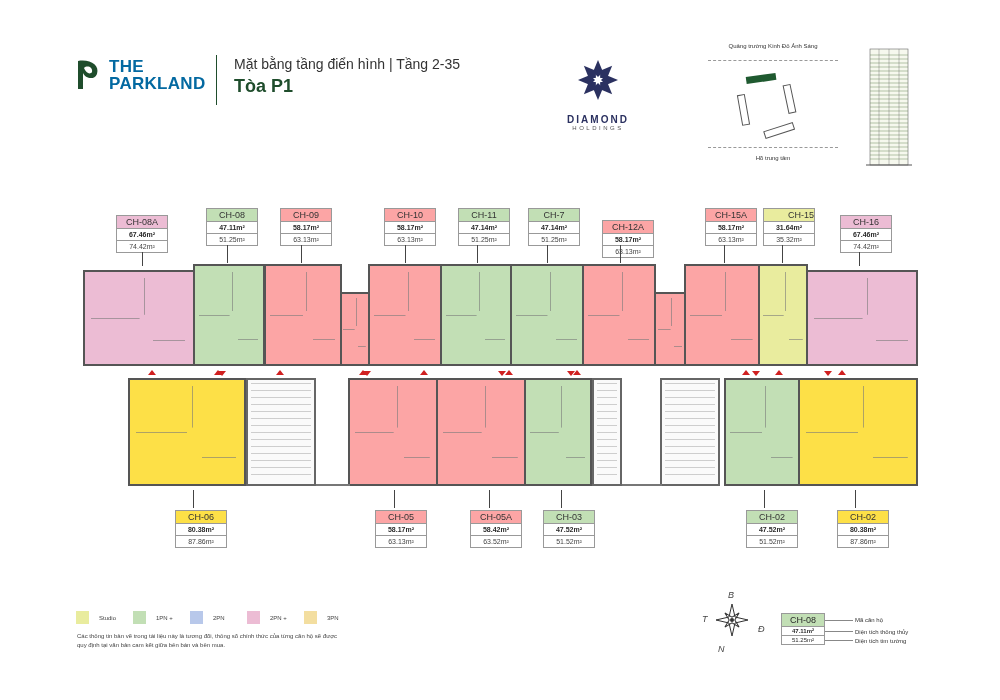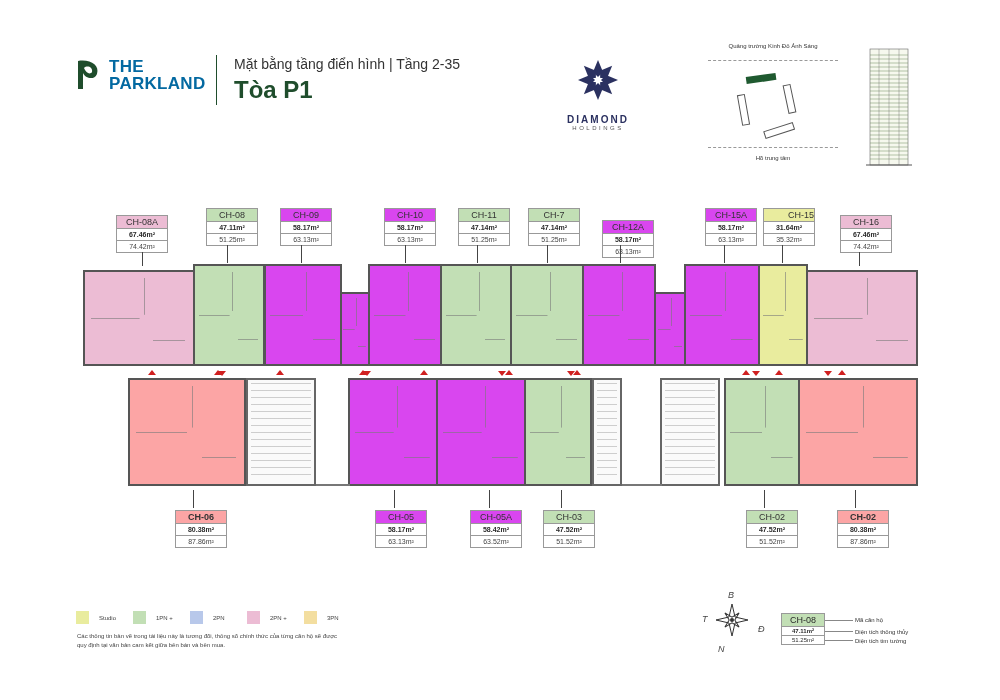--- a/index.html
+++ b/index.html
@@ -5,21 +5,21 @@
   * { box-sizing: border-box; margin: 0; padding: 0; }
   html, body { width: 1000px; height: 700px; background: #ffffff; overflow: hidden; }
   body { position: relative; font-family: "Liberation Sans", "DejaVu Sans", sans-serif; color: #2a2a2a; }
 
   
   .brand { position: absolute; left: 75px; top: 58px; display: flex; align-items: center; }
   .brand-logo { width: 26px; height: 32px; margin-right: 8px; }
   .brand-text { color: #0369a1; font-weight: 700; font-size: 17px; line-height: 17px; letter-spacing: 0.3px; }
   .divider { position: absolute; left: 216px; top: 55px; width: 1px; height: 50px; background: #1f4d2c; }
   .subtitle { position: absolute; left: 234px; top: 56px; font-size: 14px; color: #333; white-space: nowrap; }
-  .title { position: absolute; left: 234px; top: 76px; font-size: 24px; font-weight: 700; color: #1f4d2c; }
+  .title { position: absolute; left: 234px; top: 76px; font-size: 18px; font-weight: 700; color: #1f4d2c; }
 
   .dh-logo { position: absolute; left: 553px; top: 58px; width: 90px; text-align: center; }
   .dh-name { font-size: 10px; letter-spacing: 2px; color: #2b3160; font-weight: 700; margin-top: 8px; }
   .dh-sub { font-size: 6px; letter-spacing: 2.5px; color: #555; }
 
   .siteplan { position: absolute; left: 708px; top: 43px; width: 130px; height: 112px; }
   .site-top { position: absolute; left: 0; top: 0; width: 130px; text-align: center; font-size: 6px; color: #333; }
   .site-bottom { position: absolute; left: 0; top: 112px; width: 130px; text-align: center; font-size: 6px; color: #333; }
   .dash { position: absolute; left: 0; width: 130px; border-top: 1px dashed #999; }
 
@@ -29,23 +29,23 @@
   .plan { position: absolute; left: 0; top: 0; width: 1000px; height: 700px; }
   .unit { position: absolute; border: 2px solid #555; overflow: hidden; }
   .unit::after { content: ""; position: absolute; inset: 0;
     background-image:
       linear-gradient(#7a7a7a, #7a7a7a), linear-gradient(#7a7a7a, #7a7a7a), linear-gradient(#7a7a7a, #7a7a7a);
     background-size: 1px 40%, 45% 1px, 30% 1px;
     background-position: 55% 10%, 10% 50%, 90% 75%;
     background-repeat: no-repeat; opacity: 0.6; }
   .c-studio { background: #e9ec9e; text-align: right; }
   .c-1pn { background: #c2dfb5; }
-  .c-2pn { background: #d946ef; }
+  .c-2pn { background: #fca5a5; }
   .c-2pnp { background: #ecbcd4; }
-  .c-3pn { background: #fca5a5; font-weight: bold; }
+  .c-3pn { background: #fde047; }
   .core { position: absolute; border: 2px solid #666; background: #fafafa; }
   .core::after { content: ""; position: absolute; inset: 3px;
     background-image: repeating-linear-gradient(0deg, transparent 0 6px, #bbb 6px 7px); opacity: .7; }
   .corridor-line { position: absolute; height: 2px; background: #777; }
   .door { position: absolute; width: 0; height: 0; border-left: 4px solid transparent; border-right: 4px solid transparent; }
   .door.up { border-bottom: 5px solid #d02020; }
   .door.down { border-top: 5px solid #d02020; }
 
   
   .label { position: absolute; width: 52px; text-align: center; font-size: 7px; }

